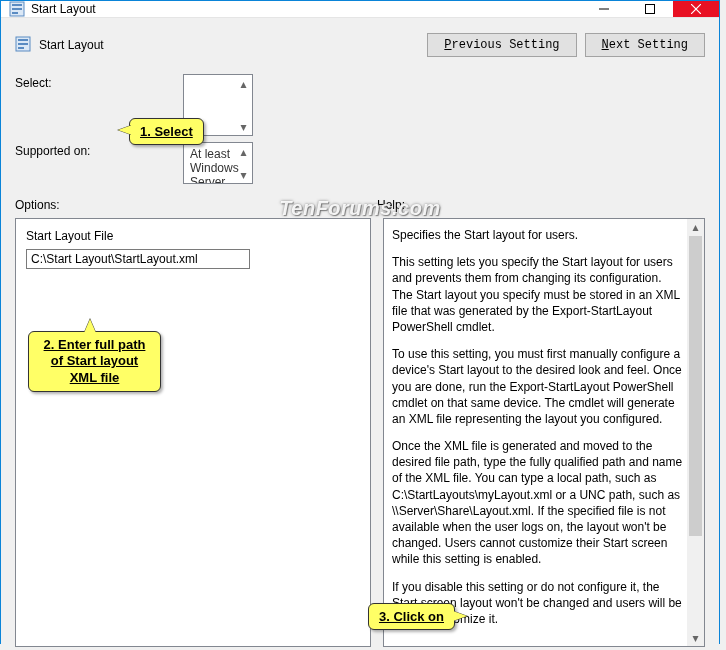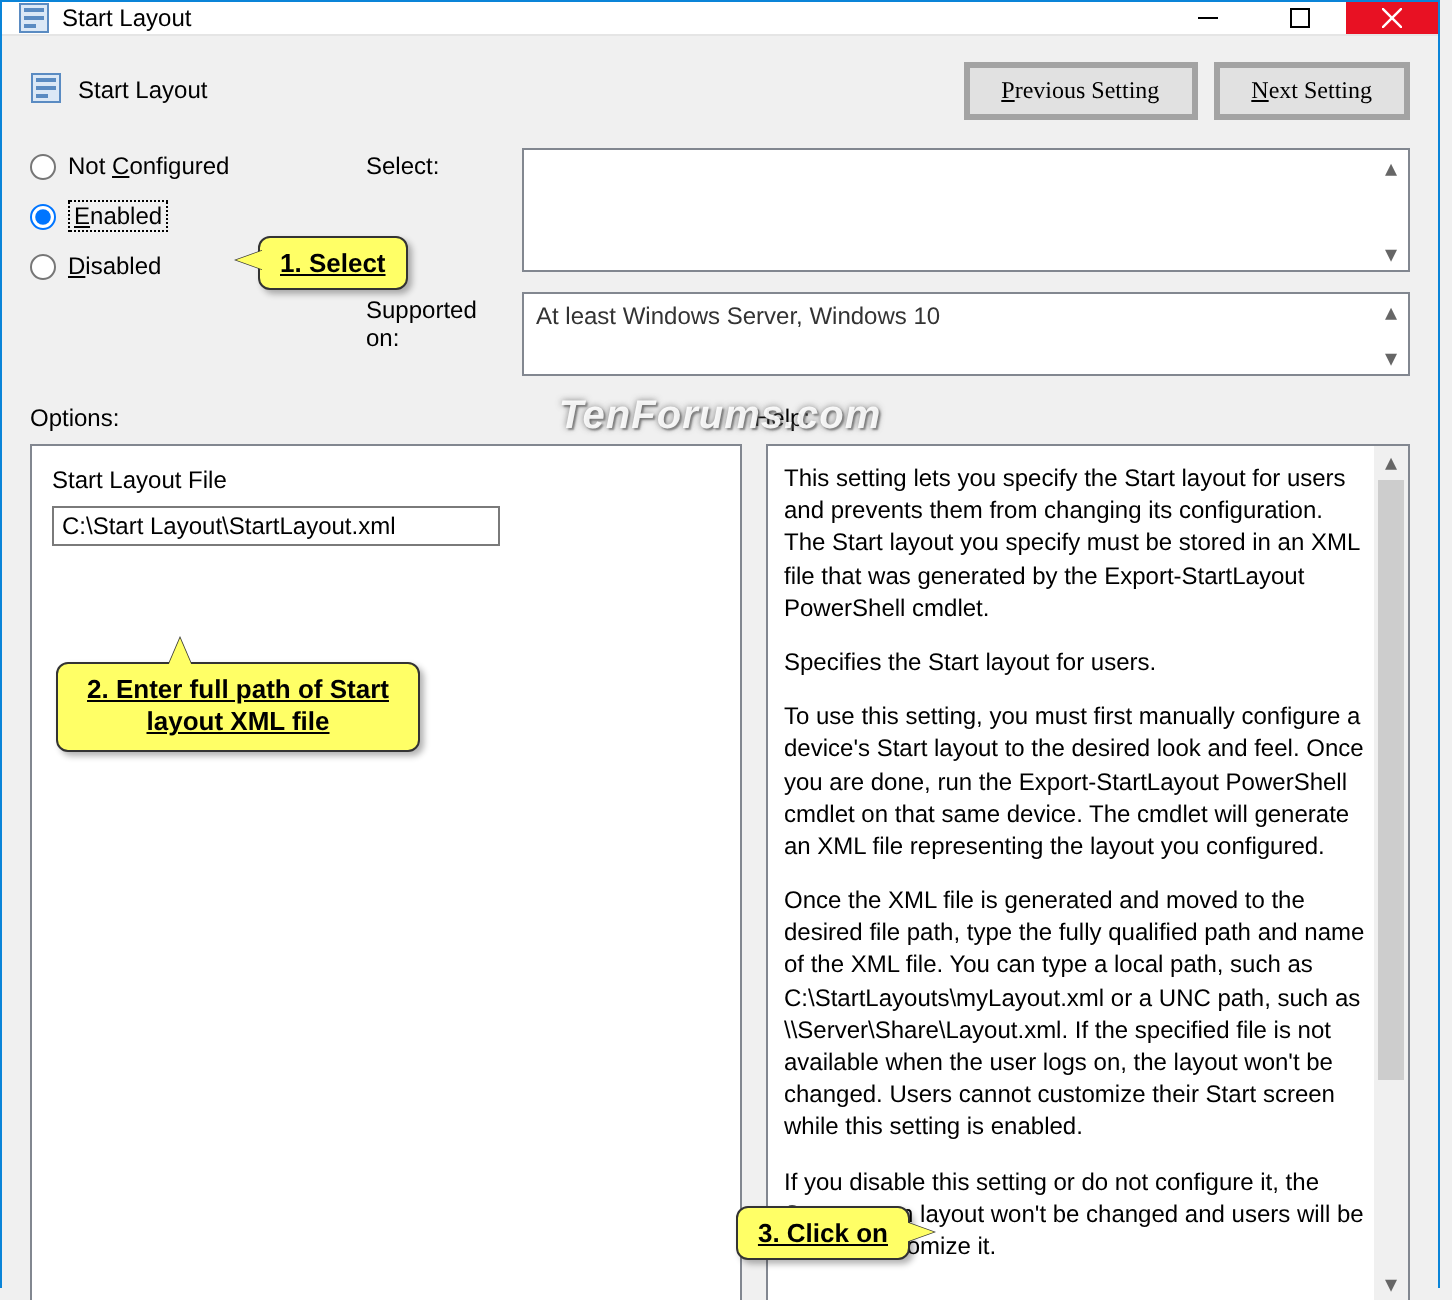--- a/index.html
+++ b/index.html
@@ -53,23 +53,23 @@
   }
   .header-row {
     display: flex;
     align-items: center;
     gap: 8px;
     height: 34px;
   }
   .header-row .spacer { flex: 1; }
   .btn {
     background: #e1e1e1;
-    border: 3px solid #a3a3a3;
+    border: 1px solid #a3a3a3;
     padding: 4px 16px;
-    font-family: Liberation Serif, serif;
+    font-family: Liberation Mono, monospace;
     font-size: 12px;
     min-width: 90px;
     text-align: center;
   }
   .und { text-decoration: underline; }
   .top-grid {
     display: grid;
     grid-template-columns: 160px 70px 1fr;
     margin-top: 12px;
     column-gap: 8px;
@@ -181,21 +181,21 @@
     width: 0; height: 0;
   }
   .c1 { top: 117px; left: 128px; }
   .c1 .tail {
     left: -12px; top: 6px;
     border-top: 5px solid transparent;
     border-bottom: 5px solid transparent;
     border-right: 14px solid #ffff66;
     filter: drop-shadow(-1px 0 0 #333);
   }
-  .c2 { top: 330px; left: 27px; width: 182px; line-height: 1.25; }
+  .c2 { top: 330px; left: 27px; width: 133px; line-height: 1.25; }
   .c2 .tail {
     top: -13px; left: 55px;
     border-left: 6px solid transparent;
     border-right: 6px solid transparent;
     border-bottom: 14px solid #ffff66;
     filter: drop-shadow(0 -1px 0 #333);
   }
   .c3 { bottom: 13px; right: 264px; }
   .c3 .tail {
     right: -13px; top: 7px;
@@ -266,34 +266,20 @@
           <rect x="3" y="11" width="6" height="2" fill="#5a8bc2"></rect>
         </svg>
       </span>
       <span>Start Layout</span>
       <span class="spacer"></span>
       <button class="btn"><span class="und">P</span><span>revious Setting</span></button>
       <button class="btn"><span class="und">N</span><span>ext Setting</span></button>
     </div>
 
     <div class="top-grid">
-      <div class="radios">
-        <label class="rad">
-          <input type="radio" name="st" style="">
-          <span><span>Not </span><span class="und">C</span><span>onfigured</span></span>
-        </label>
-        <label class="rad">
-          <input type="radio" name="st" checked="" style="">
-          <span class="enabled-focus"><span class="und">E</span><span>nabled</span></span>
-        </label>
-        <label class="rad">
-          <input type="radio" name="st" style="">
-          <span><span class="und">D</span><span>isabled</span></span>
-        </label>
-      </div>
       <div class="comment-label">Select:</div>
       <div class="comment-box">
         <div class="scroll-arrow up">▴</div>
         <div class="scroll-arrow down">▾</div>
       </div>
       <div></div>
       <div class="comment-label" style="padding-top:8px">Supported on:</div>
       <div class="supported-box">
         <div class="supported-text">At least Windows Server, Windows 10</div>
         <div class="scroll-arrow up">▴</div>
@@ -305,22 +291,22 @@
       <div class="left">Options:</div>
       <div class="right">Help:</div>
     </div>
 
     <div class="panes">
       <div class="pane options-pane">
         <div class="file-label">Start Layout File</div>
         <input class="file-input" type="text" value="C:\Start Layout\StartLayout.xml" style="">
       </div>
       <div class="pane help-pane">
+        <div class="para">Specifies the Start layout for users.</div>
         <div class="para">This setting lets you specify the Start layout for users and prevents them from changing its configuration. The Start layout you specify must be stored in an XML file that was generated by the Export-StartLayout PowerShell cmdlet.</div>
-        <div class="para">Specifies the Start layout for users.</div>
         <div class="para">To use this setting, you must first manually configure a device's Start layout to the desired look and feel. Once you are done, run the Export-StartLayout PowerShell cmdlet on that same device. The cmdlet will generate an XML file representing the layout you configured.</div>
         <div class="para">Once the XML file is generated and moved to the desired file path, type the fully qualified path and name of the XML file. You can type a local path, such as C:\StartLayouts\myLayout.xml or a UNC path, such as \\Server\Share\Layout.xml. If the specified file is not available when the user logs on, the layout won't be changed. Users cannot customize their Start screen while this setting is enabled.</div>
         <div class="para">If you disable this setting or do not configure it, the Start screen layout won't be changed and users will be able to customize it.</div>
         <div class="help-scrollbar">
           <div class="scroll-arrow up" style="position:absolute;top:0;">▴</div>
           <div class="thumb"></div>
           <div class="scroll-arrow down" style="position:absolute;bottom:0;">▾</div>
         </div>
       </div>
     </div>

